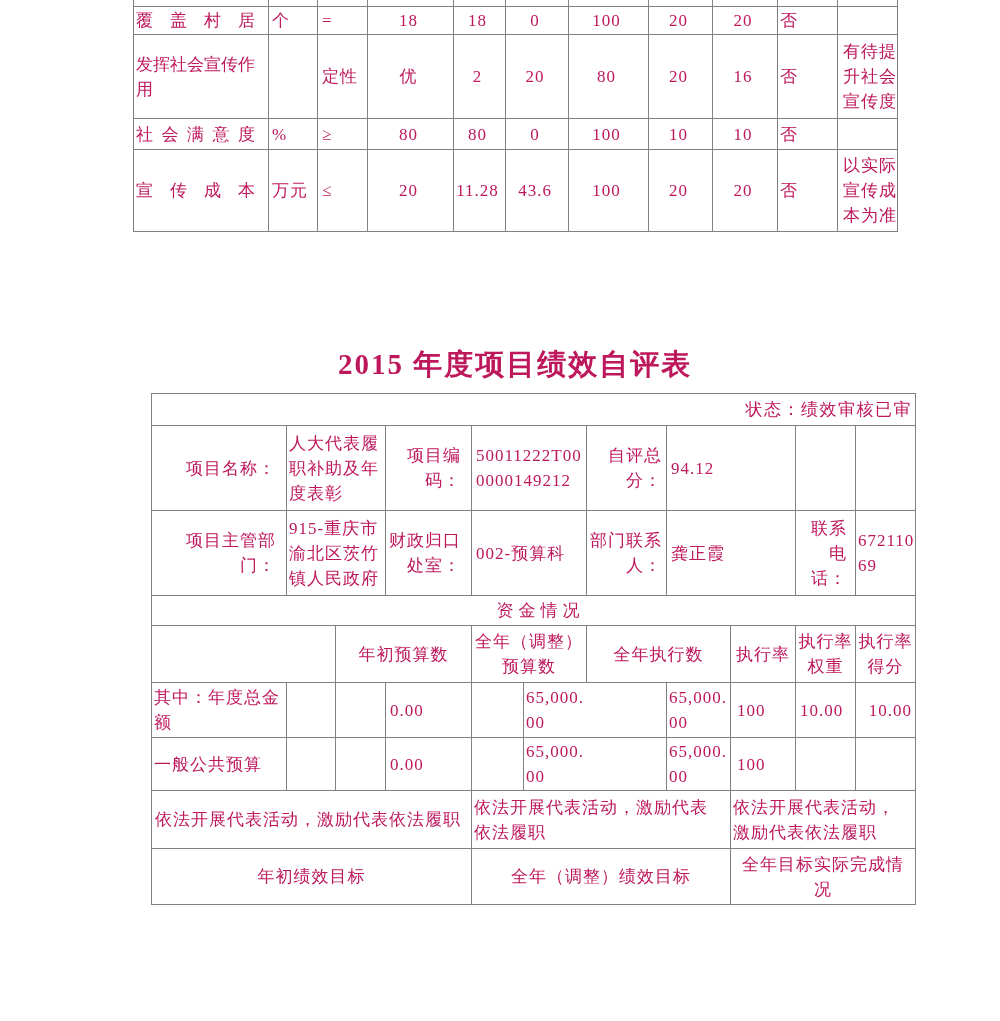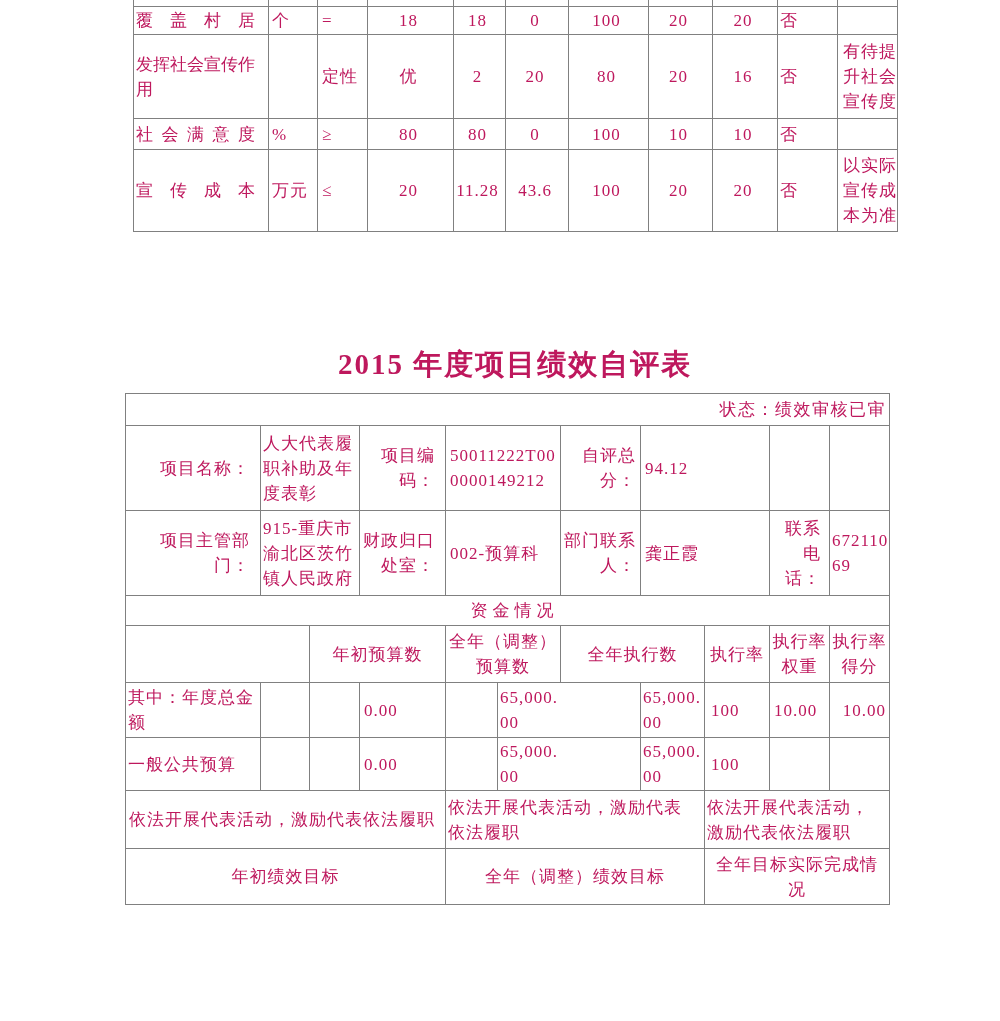--- a/index.html
+++ b/index.html
@@ -9,21 +9,21 @@
     overflow:hidden;
   }
   table { border-collapse:collapse; table-layout:fixed; }
   td {
     border:1px solid #808080;
     font-size:17px; line-height:25px; letter-spacing:1px;
     padding:1px 2px; vertical-align:middle; overflow:hidden;
     word-wrap:break-word;
   }
   .t-top  { position:absolute; left:133px; top:-4px;  width:764px; }
-  .t-main { position:absolute; left:125px; top:393px; width:764px;padding-left:32px; }
+  .t-main { position:absolute; left:151px; top:393px; width:764px;padding-left:32px; }
 
   
   .jl  { letter-spacing:0; text-align:justify; padding:0 13px 0 2px; }
   .jlf { text-align-last:justify; }
 
   .num  { text-align:center; padding-right:6px; }
   .rel  { text-align:left; padding-left:4px; }
   .unit { text-align:left; padding-left:3px; }
   .flagcell { text-align:left; padding-left:2px; }
   .remcell  { text-align:right; padding:1px 0 1px 3px;font-family:Liberation Serif, serif; }

